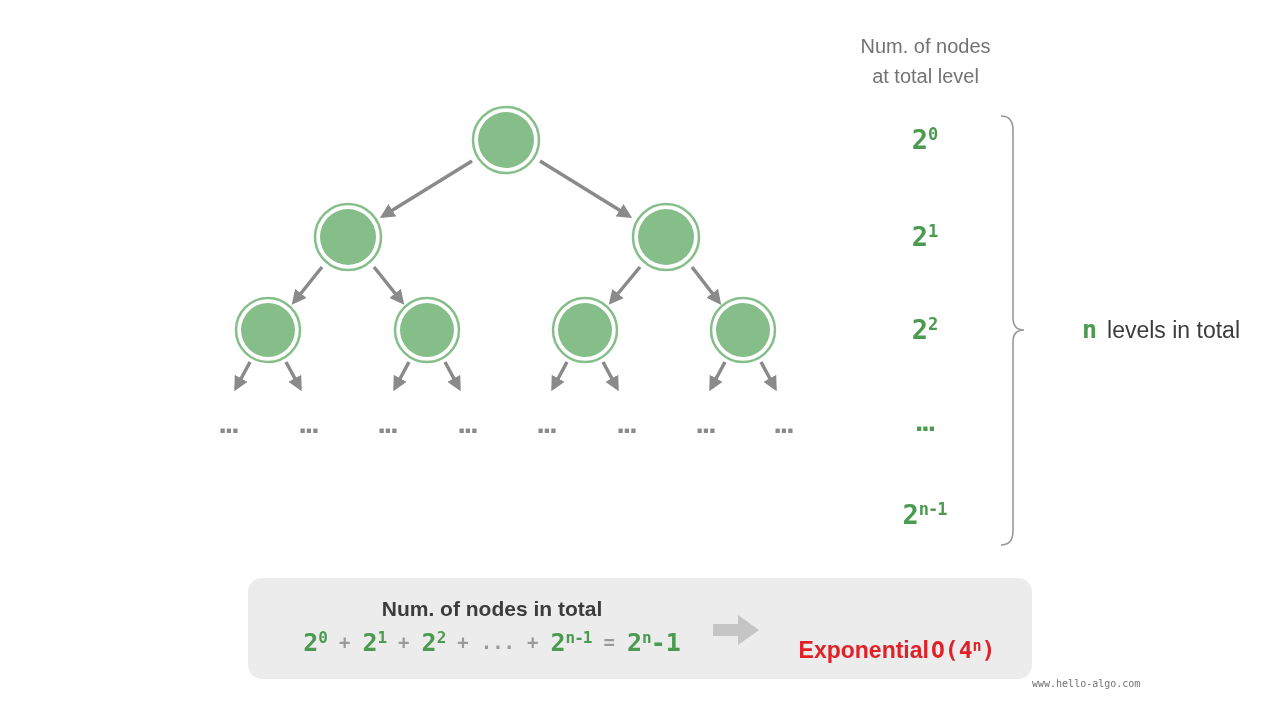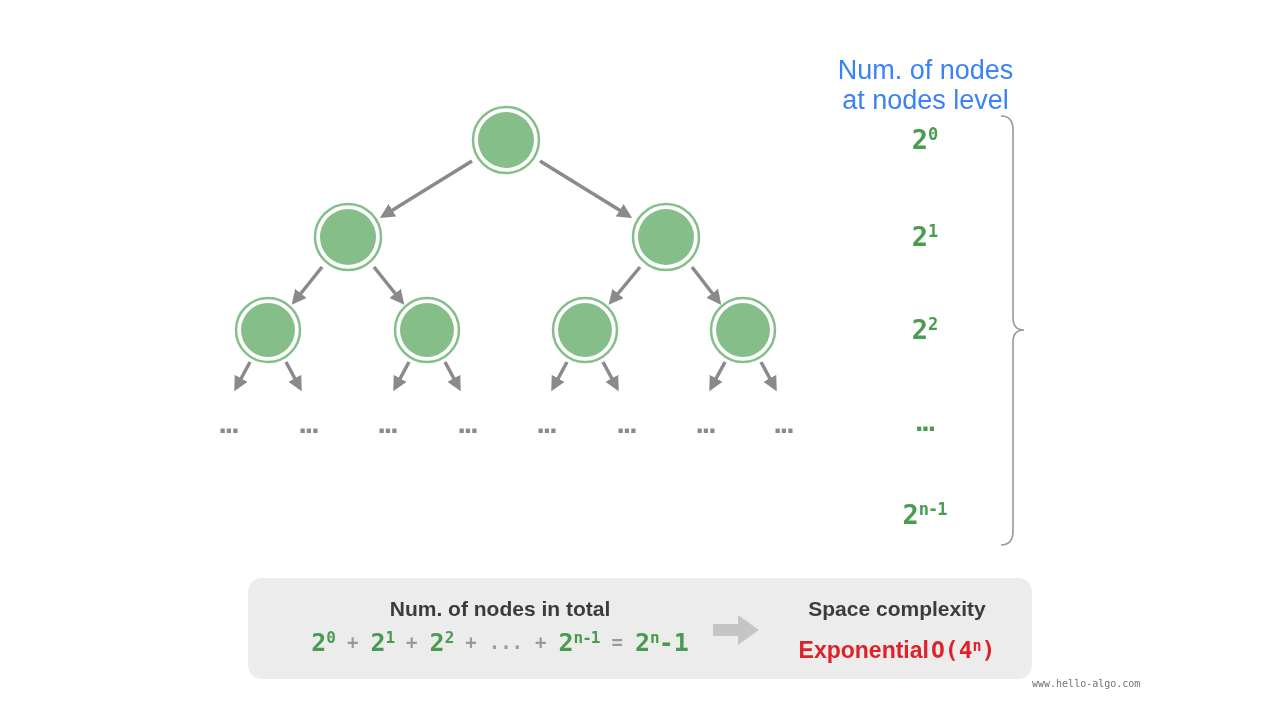--- a/index.html
+++ b/index.html
@@ -6,21 +6,21 @@
   .canvas{
     position:relative;width:1280px;height:720px;overflow:hidden;
     background:#ffffff;font-family:"Liberation Sans",sans-serif;color:#3C3C3C;
   }
   .abs{position:absolute;}
   svg{display:block;}
 
   
   .hdr{
     left:808px;top:31px;width:235px;text-align:center;
-    font-size:27px;line-height:30px;font-weight:500;color:#3b82f6;margin-top:24px;
+    font-size:20px;line-height:30px;font-weight:500;color:#737373;
   }
 
   
   .lvl{
     left:852px;width:145px;height:32px;line-height:32px;text-align:center;
     font-family:"DejaVu Sans Mono",monospace;font-weight:bold;
     font-size:27px;color:#4A9B50;
   }
   .lvl .sup{font-size:17px;position:relative;top:-9px;letter-spacing:-1px;}
   .lvl-dots{
@@ -42,21 +42,21 @@
   .tdots{
     width:44px;top:406px;text-align:center;
     font-weight:bold;font-size:30px;letter-spacing:-2px;color:#8A8A8A;
   }
 
   
   .box{
     left:248px;top:578px;width:784px;height:101px;
     background:#ECECEC;border-radius:14px;
   }
-  .box-left{position:absolute;left:26px;top:0;width:452px;height:100%;}
+  .box-left{position:absolute;left:18px;top:0;width:452px;height:100%;}
   .box-right{position:absolute;left:528px;top:0;width:242px;height:100%;}
   .box-title{
     position:absolute;top:17px;left:0;width:100%;height:28px;line-height:28px;
     text-align:center;font-weight:bold;font-size:21px;color:#3C3C3C;
   }
   .formula{
     position:absolute;top:47px;left:0;width:100%;height:34px;
     display:flex;align-items:center;justify-content:center;gap:12px;
     font-family:"DejaVu Sans Mono",monospace;font-weight:bold;white-space:nowrap;
   }
@@ -137,37 +137,40 @@
         <circle cx="743" cy="330" r="32" fill="none" stroke="#85BE89" stroke-width="2.5"></circle>
         <circle cx="743" cy="330" r="27" fill="#85BE89"></circle>
       </g>
     </g>
 
     <path d="M 1001 116 Q 1013 116 1013 130 L 1013 318 Q 1013 330 1024 330 Q 1013 330 1013 342 L 1013 531 Q 1013 545 1001 545" fill="none" stroke="#999999" stroke-width="1.6"></path>
   </svg>
 
   <div class="abs hdr">
     <div>Num. of nodes</div>
-    <div>at nodes level</div>
+    <div>at total level</div>
   </div>
 
   <div class="abs lvl" style="top:124px;">
     <span>2</span><span class="sup">0</span>
   </div>
   <div class="abs lvl" style="top:221px;">
     <span>2</span><span class="sup">1</span>
   </div>
   <div class="abs lvl" style="top:314px;">
     <span>2</span><span class="sup">2</span>
   </div>
   <div class="abs lvl-dots" style="top:404px;">...</div>
   <div class="abs lvl" style="top:499px;">
     <span>2</span><span class="sup">n-1</span>
   </div>
 
+  <div class="abs brace-label">
+    <span class="n">n</span><span>levels in total</span>
+  </div>
 
   <div class="abs tdots" style="left:206px;">...</div>
   <div class="abs tdots" style="left:286px;">...</div>
   <div class="abs tdots" style="left:365px;">...</div>
   <div class="abs tdots" style="left:445px;">...</div>
   <div class="abs tdots" style="left:524px;">...</div>
   <div class="abs tdots" style="left:604px;">...</div>
   <div class="abs tdots" style="left:683px;">...</div>
   <div class="abs tdots" style="left:761px;">...</div>
 
@@ -188,21 +191,20 @@
         <span class="fo">=</span>
         <span class="fg"><span>2</span><span class="sup">n</span><span>-1</span></span>
       </div>
     </div>
 
     <svg class="abs" style="left:465px;top:36px;" width="47" height="32" viewBox="0 0 47 32">
       <polygon points="0,10 25,10 25,1 46,16 25,31 25,22 0,22" fill="#C5C5C5"></polygon>
     </svg>
 
     <div class="box-right">
-      <div class="box-title">Space complexity</div>
       <div class="complexity">
         <span class="cw">Exponential</span>
         <span class="cm"><span>O(4</span><span class="sup">n</span><span>)</span></span>
       </div>
     </div>
   </div>
 
   <div class="abs watermark">www.hello-algo.com</div>
 
 </div>

